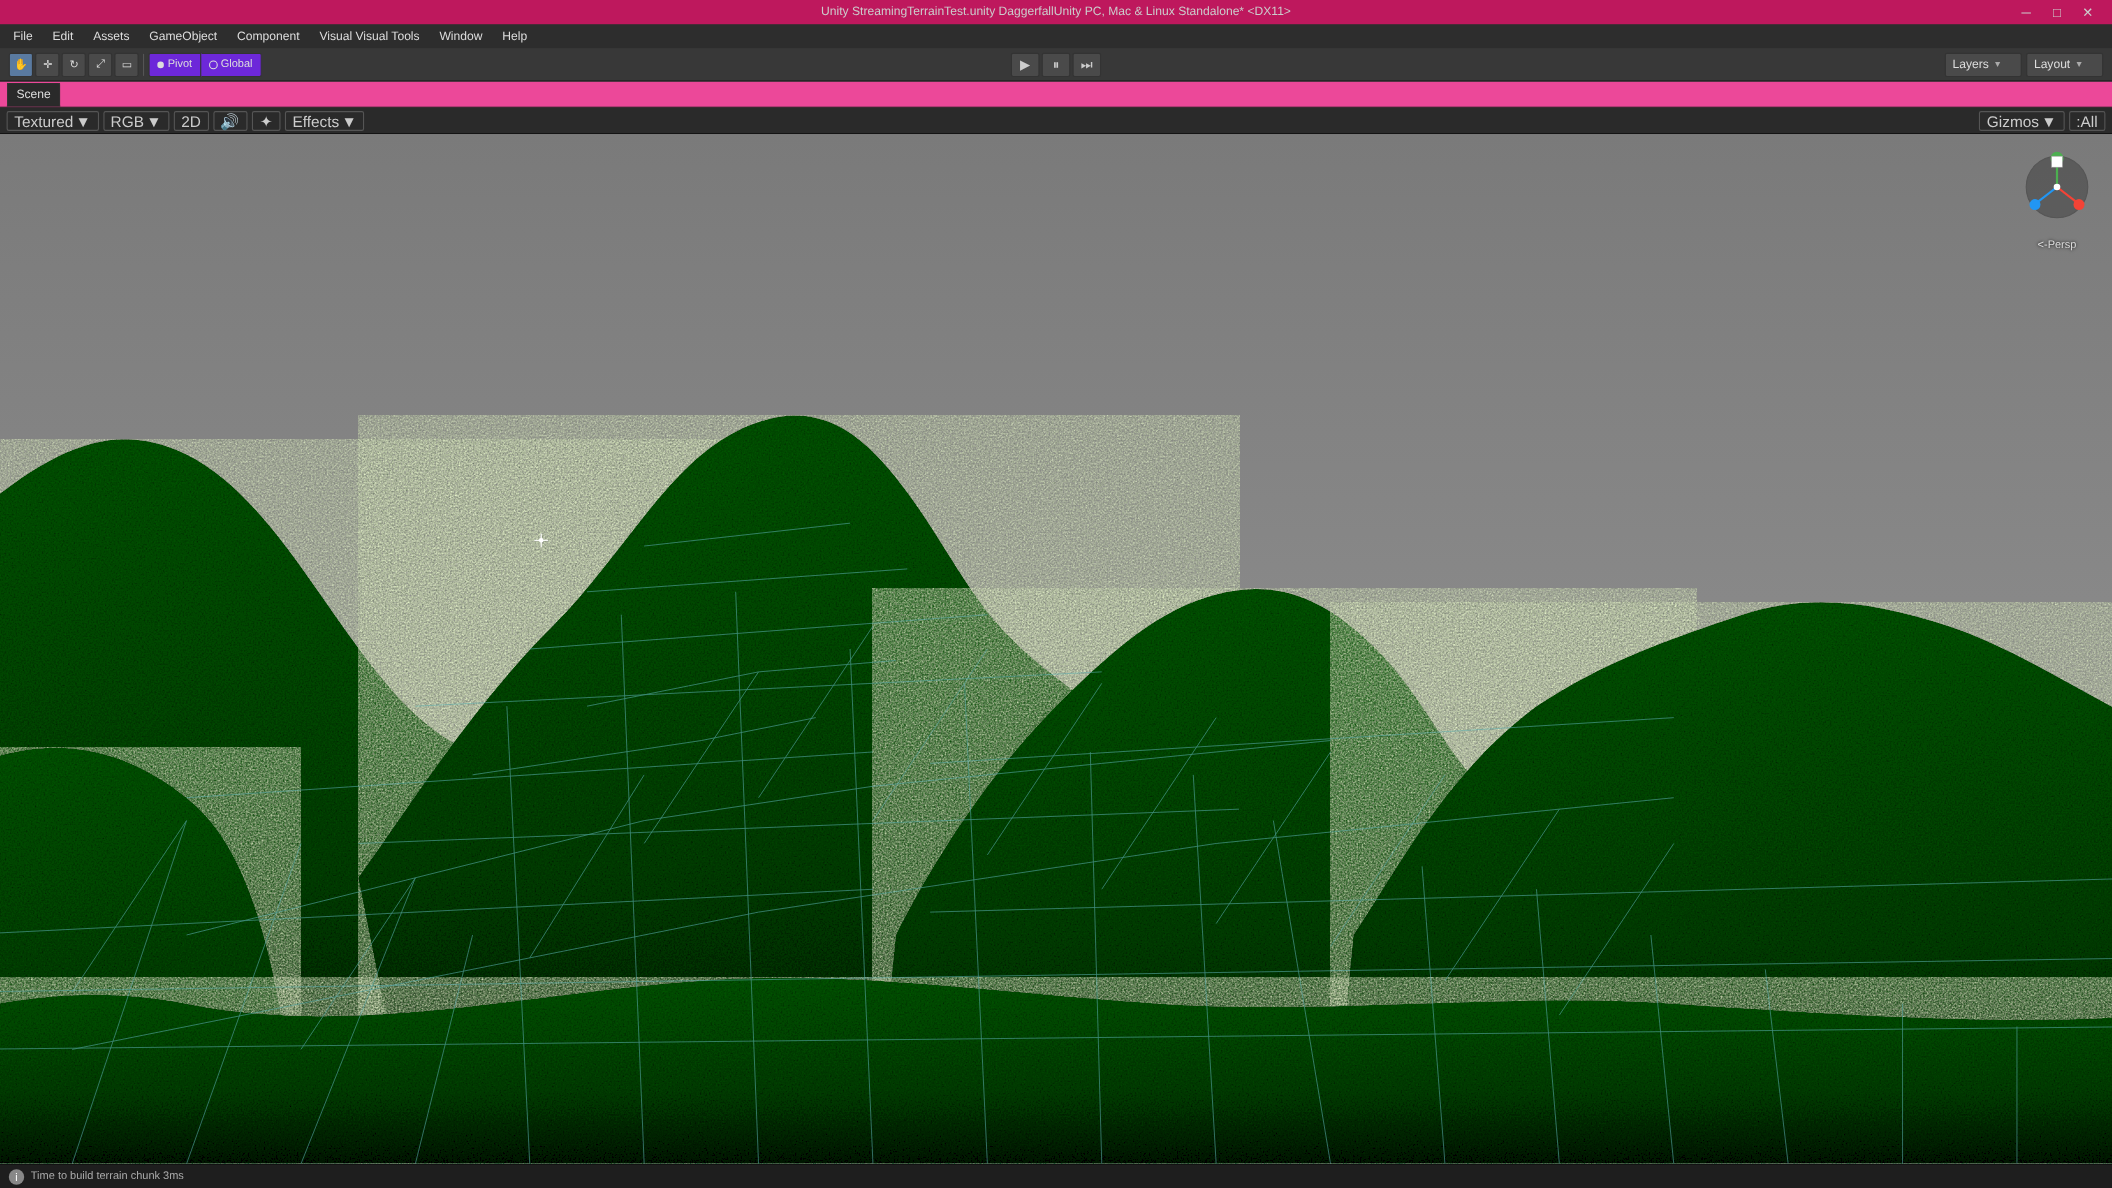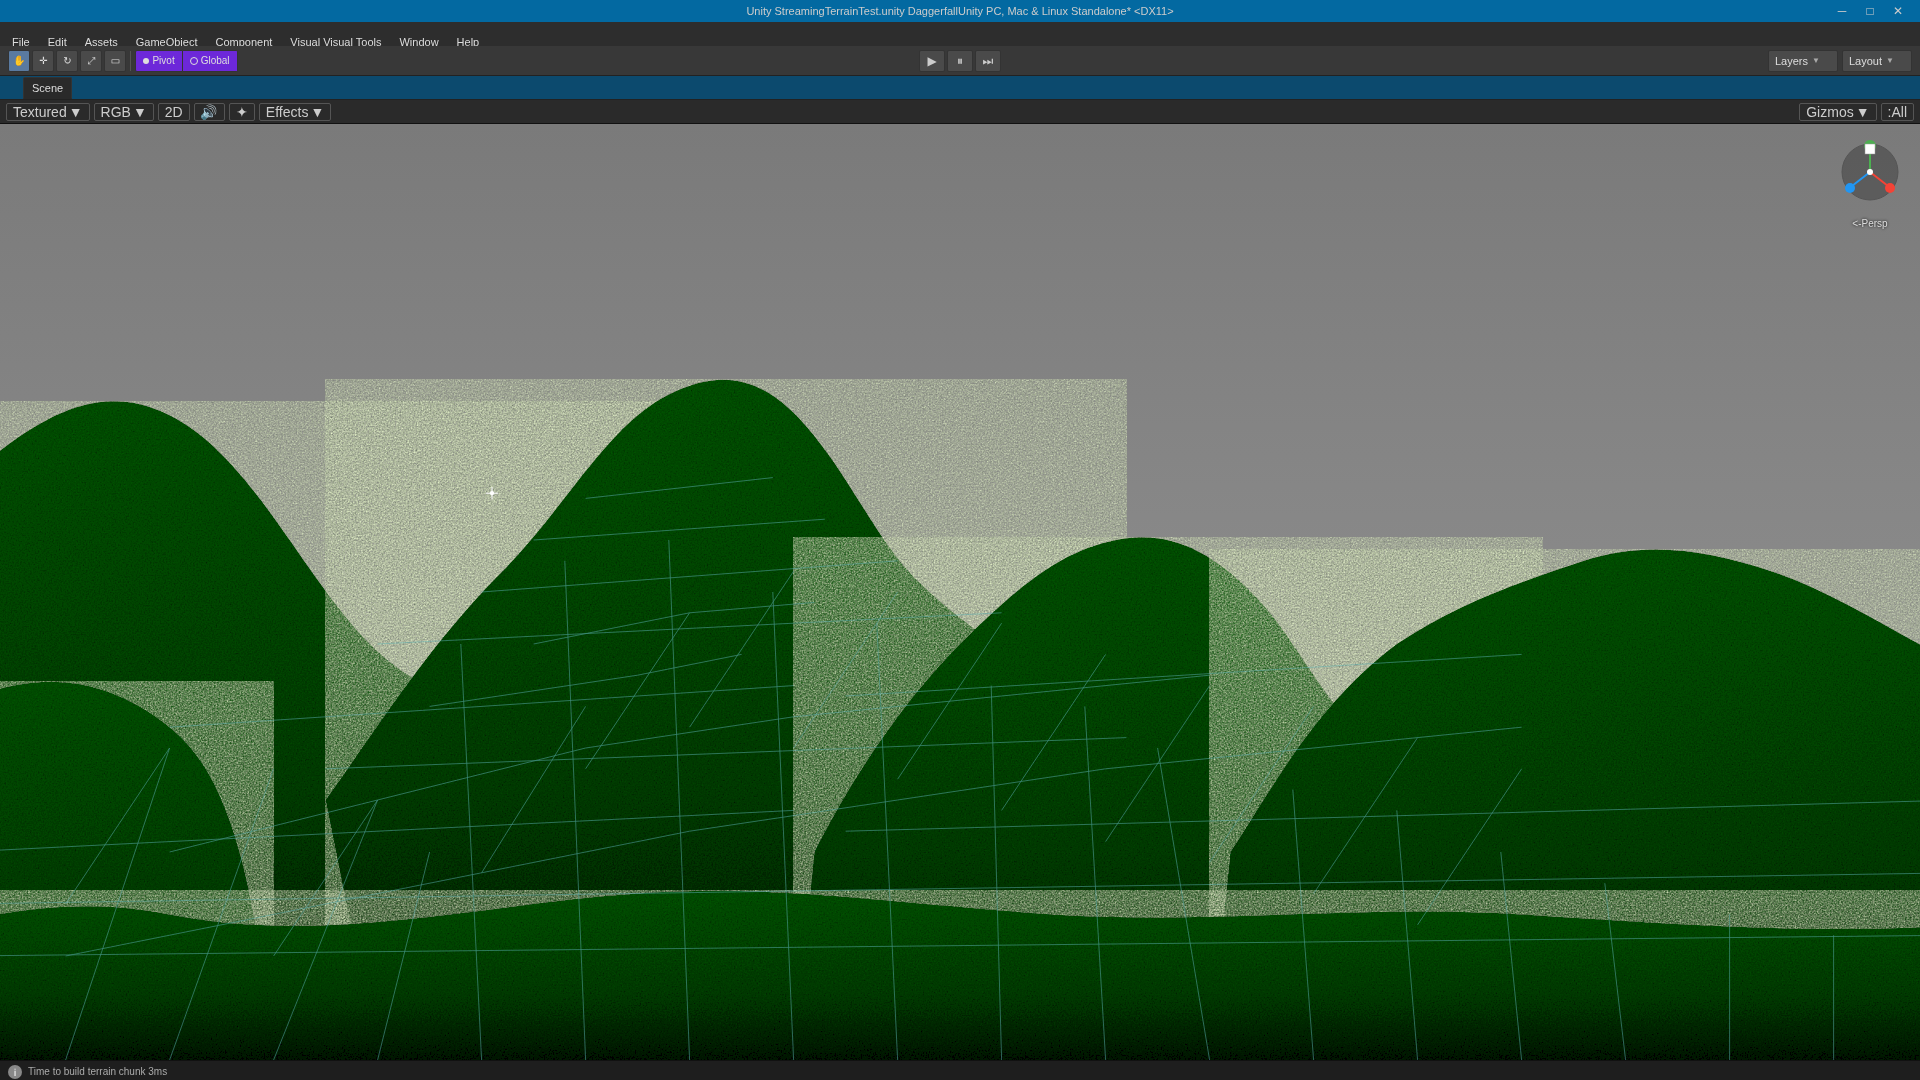--- a/index.html
+++ b/index.html
@@ -11,21 +11,21 @@
       font-family: 'Segoe UI', Arial, sans-serif;
       font-size: 11px;
       color: #ddd;
       user-select: none;
     }
 
     
     #title-bar {
       width: 100%;
       height: 22px;
-      background: #0369a1;
+      background: #be185d;
       display: flex;
       align-items: center;
       justify-content: space-between;
       padding: 0 8px;
       position: relative;
     }
     #title-text {
       position: absolute;
       left: 50%;
       transform: translateX(-50%);
@@ -50,22 +50,22 @@
       font-size: 12px;
       cursor: pointer;
     }
 
     
     #menu-bar {
       width: 100%;
       height: 22px;
       background: #2d2d2d;
       display: flex;
-      align-items: flex-start;
-      padding: 12px 4px;
+      align-items: center;
+      padding: 0 4px;
       gap: 2px;
     }
     .menu-item {
       padding: 2px 8px;
       font-size: 11px;
       color: #ddd;
       cursor: pointer;
       border-radius: 2px;
     }
 
@@ -151,24 +151,24 @@
       cursor: pointer;
       gap: 4px;
       min-width: 70px;
     }
     .dropdown-arrow { font-size: 8px; color: #aaa; }
 
     
     #scene-toolbar {
       width: 100%;
       height: 24px;
-      background: #0c4a6e;
-      display: flex;
-      align-items: center;
-      padding: 0 23px;
+      background: #ec4899;
+      display: flex;
+      align-items: center;
+      padding: 0 6px;
       border-bottom: 1px solid #222;
       gap: 4px;
     }
     .scene-tab {
       height: 22px;
       padding: 0 8px;
       background: #4a4a4a;
       border: 1px solid #333;
       border-radius: 2px 2px 0 0;
       color: #ddd;

